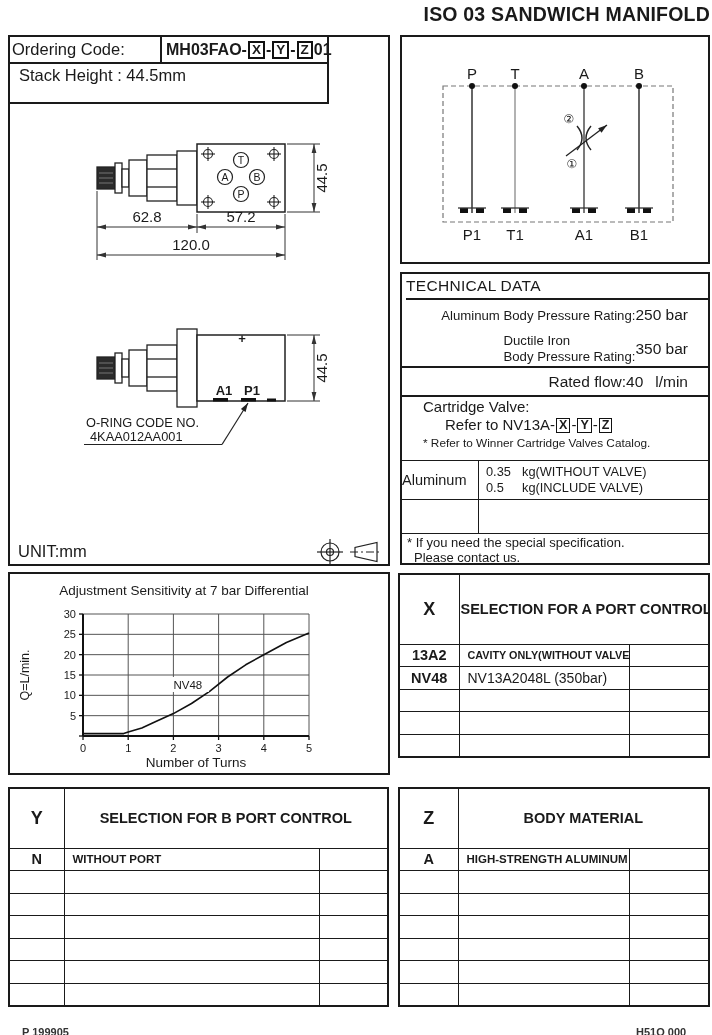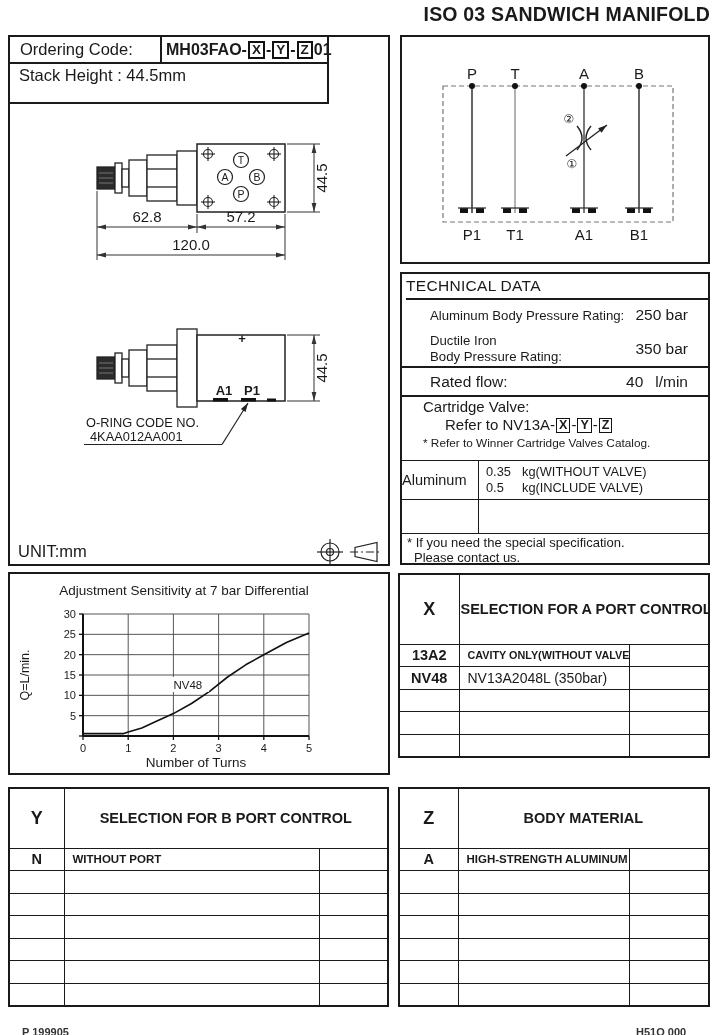--- a/index.html
+++ b/index.html
@@ -7,34 +7,34 @@
         font-family:"Liberation Sans",sans-serif;color:#1a1a1a}
   .abs{position:absolute;box-sizing:border-box}
   .box{position:absolute;box-sizing:border-box;border:2px solid #1a1a1a;background:#fff}
   svg text{font-family:"Liberation Sans",sans-serif;fill:#1a1a1a}
 
   .page-title{top:3px;left:300px;width:410px;text-align:right;font-size:19.5px;font-weight:bold;letter-spacing:.2px}
 
   
   .box-left{left:8px;top:35px;width:382px;height:531px}
   .ord-c1{left:0;top:0;width:152px;height:27px;border-right:2px solid #1a1a1a;border-bottom:2px solid #1a1a1a;
-          font-size:16.5px;line-height:25px;padding-left:10px}
+          font-size:16.5px;line-height:25px;padding-left:2px}
   .ord-c2{left:152px;top:0;width:167px;height:27px;border-right:2px solid #1a1a1a;border-bottom:2px solid #1a1a1a;
           font-size:16px;font-weight:bold;line-height:25px;padding-left:4px;white-space:nowrap}
   .ord-row2{left:0;top:27px;width:319px;height:40px;border-right:2px solid #1a1a1a;border-bottom:2px solid #1a1a1a;
           font-size:16.5px;line-height:23px;padding-left:9px}
   .obox{display:inline-block;border:2px solid #111;padding:0 2px;line-height:14px;font-size:13.5px;margin:0 1px;vertical-align:1px}
   .unit-note{left:8px;top:505px;font-size:16.5px}
 
   
   .box-schematic{left:400px;top:35px;width:310px;height:229px}
   .box-tech{left:400px;top:272px;width:310px;height:293px;font-size:13.2px}
   .tech-title{position:absolute;left:4px;right:0;top:0;height:24px;border-bottom:2px solid #1a1a1a;
       text-align:left;font-weight:normal;font-size:15.5px;line-height:24px;letter-spacing:.3px}
-  .tech-row{position:absolute;left:8px;right:0;display:flex;justify-content:space-between;align-items:center;padding:0 20px}
+  .tech-row{position:absolute;left:8px;right:0;display:flex;justify-content:flex-end;align-items:center;padding:0 20px}
   .tr1{top:25px;height:32px}
   .tr2{top:57px;height:35px;line-height:16px}
   .tr3{top:94px;height:27px}
   .tr3 .tl{font-size:15.5px}
   .tv{font-size:15.5px;white-space:nowrap}
   .unit{margin-left:12px}
   .tech-sep{position:absolute;left:0;right:0;border-top:2px solid #1a1a1a}
   .sep1{top:92px}.sep2{top:121px}
   .tech-cart{position:absolute;left:0;right:0;top:124px;padding:0 21px;font-size:15px;line-height:18px}
   .cart-ref{padding-left:22px}

